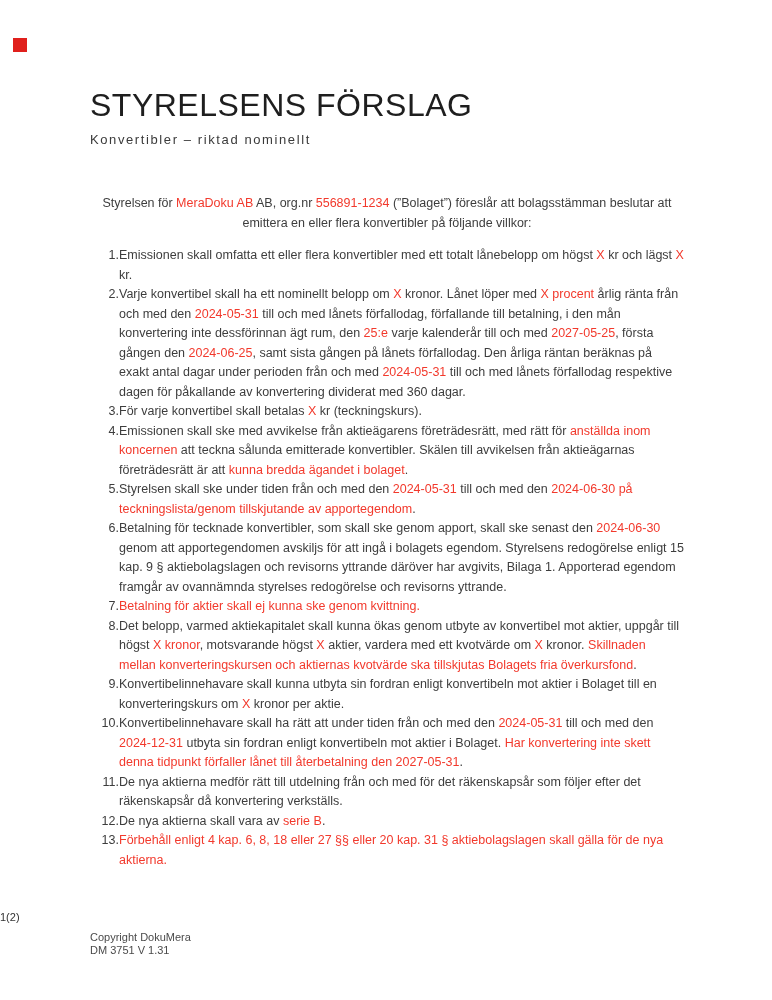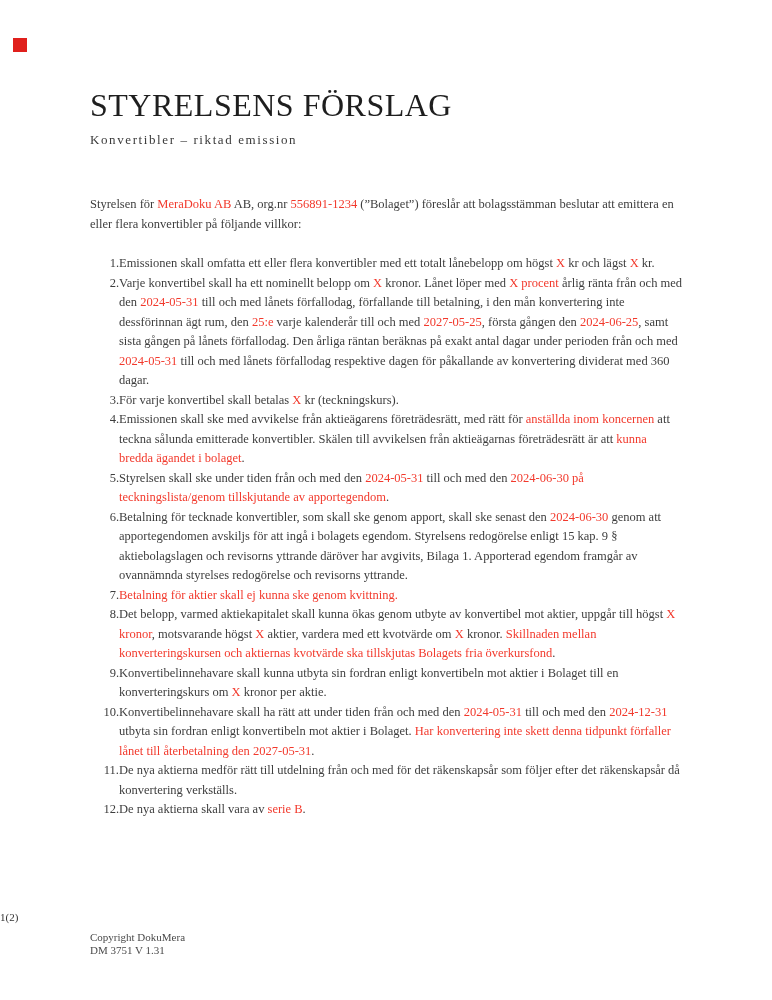--- a/index.html
+++ b/index.html
@@ -1,21 +1,21 @@
 <!DOCTYPE html>
 <html lang="sv" style="--red: #f2392c; --logo: #e0201c; --text: #3d3d3d;"><head>
 <meta charset="utf-8">
 <title>Styrelsens förslag</title>
 <style>
   html,body{margin:0;padding:0;background:#ffffff;}
   .page{
     position:relative;
     width:692px;height:1000px;
     background:#ffffff;
-    font-family:Liberation Serif, serif;
+    font-family:Liberation Sans, sans-serif;
     color:var(--text,#3d3d3d);
     overflow:hidden;
   }
   .logo-square{
     position:absolute;left:13px;top:38px;
     width:14px;height:14px;
     background:var(--logo,#e0201c);
   }
   .content{
     position:absolute;left:90px;top:88px;
@@ -30,21 +30,22 @@
     white-space:nowrap;
   }
   .subtitle{
     margin-top:9px;
     font-size:13px;
     letter-spacing:1.6px;
     color:#3a3a3a;
   }
   .bodytext{font-size:12.5px;line-height:19.5px;}
   p.intro{
-    margin:47px 0 20px 0;
+    margin:47px 0 13px 0;
+    text-align:center;
   }
   ol.terms{
     list-style:none;
     margin:0;padding:0;
   }
   ol.terms li{
     display:flex;
     align-items:flex-start;
   }
   ol.terms .num{
@@ -69,21 +70,21 @@
 </style>
 </head>
 <body>
 
 <div class="page">
 
   <div class="logo-square"></div>
 
   <div class="content">
     <h1 class="title">STYRELSENS FÖRSLAG</h1>
-    <div class="subtitle">Konvertibler – riktad emission</div>
+    <div class="subtitle">Konvertibler – riktad nominellt</div>
 
     <p class="intro bodytext"><span>Styrelsen för </span><span class="red">MeraDoku AB</span><span> AB, org.nr </span><span class="red">556891-1234</span><span> (”Bolaget”) föreslår att bolagsstämman beslutar att emittera en eller flera konvertibler på följande villkor:</span></p>
 
     <ol class="terms bodytext">
         <li>
       <span class="num">1.</span>
       <span class="txt"><span>Emissionen skall omfatta ett eller flera konvertibler med ett totalt lånebelopp om högst </span><span class="red">X</span><span> kr och lägst </span><span class="red">X</span><span> kr.</span></span>
     </li>
         <li>
       <span class="num">2.</span>
@@ -122,20 +123,24 @@
       <span class="txt"><span>Konvertibelinnehavare skall ha rätt att under tiden från och med den </span><span class="red">2024-05-31</span><span> till och med den </span><span class="red">2024-12-31</span><span> utbyta sin fordran enligt konvertibeln mot aktier i Bolaget. </span><span class="red">Har konvertering inte skett denna tidpunkt förfaller lånet till återbetalning den 2027-05-31</span><span>.</span></span>
     </li>
         <li>
       <span class="num">11.</span>
       <span class="txt"><span>De nya aktierna medför rätt till utdelning från och med för det räkenskapsår som följer efter det räkenskapsår då konvertering verkställs.</span></span>
     </li>
         <li>
       <span class="num">12.</span>
       <span class="txt"><span>De nya aktierna skall vara av </span><span class="red">serie B</span><span>.</span></span>
     </li>
+        <li>
+      <span class="num">13.</span>
+      <span class="txt"><span class="red">Förbehåll enligt 4 kap. 6, 8, 18 eller 27 §§ eller 20 kap. 31 § aktiebolagslagen skall gälla för de nya aktierna.</span></span>
+    </li>
       </ol>
   </div>
 
   <div class="pageno">1(2)</div>
 
   <div class="copyright">
     <div>Copyright DokuMera</div>
     <div>DM 3751 V 1.31</div>
   </div>
 

